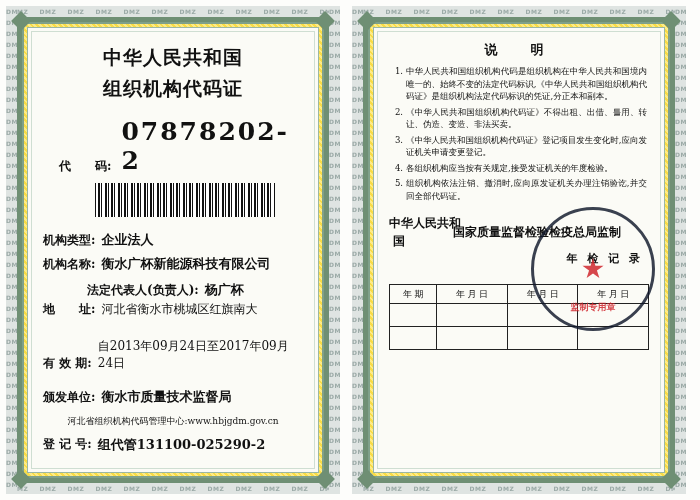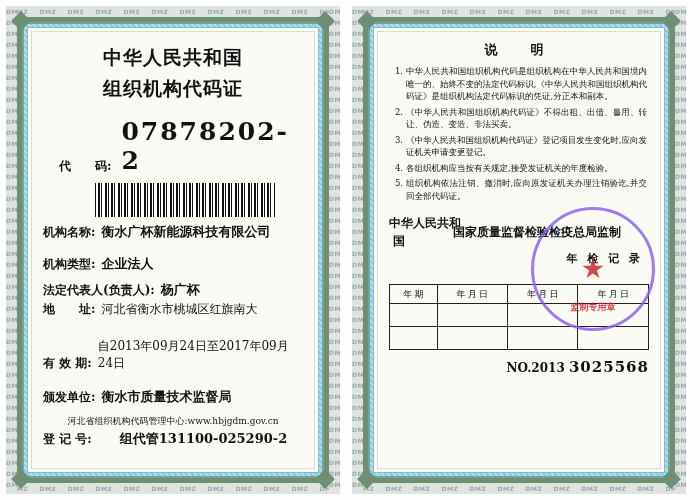--- a/index.html
+++ b/index.html
@@ -19,21 +19,21 @@
     height: 500px;
     background: #fdfdfb;
   }
 
   
   .cert {
     position: absolute;
     top: 6px;
     width: 334px;
     height: 488px;
-    background: #7dd3fc;
+    background: #fde047;
     box-sizing: border-box;
   }
   .cert-left  { left: 6px; }
   .cert-right { left: 352px; }
 
   
   .dmz-band {
     position: absolute;
     overflow: hidden;
     background: #dfe4e2;
@@ -176,23 +176,22 @@
     font-size: 13px;
   }
   .bottom-note {
     text-align: center;
     font-size: 9px;
     margin-top: 9px;
     font-family: "DejaVu Serif", "Liberation Serif", serif;
   }
   .reg-row {
     display: flex;
-    align-items: center;
-    margin-top: 2px;
-    gap: 22px;
+    align-items: flex-start;
+    margin-top: 8px;
   }
 
   
   .r-title {
     text-align: center;
     font-family: "DejaVu Serif", "Liberation Serif", serif;
     font-weight: bold;
     font-size: 13px;
     letter-spacing: 10px;
     margin-top: 2px;
@@ -234,21 +233,21 @@
     font-weight: bold;
   }
 
   
   .seal {
     position: absolute;
     right: 6px;
     top: 176px;
     width: 118px;
     height: 118px;
-    border: 3px solid #8b5cf6;
+    border: 3px solid #0f172a;
     border-radius: 50%;
     opacity: 0.82;
     color: #cf2027;
   }
   .seal::after {
     content: "";
     position: absolute;
     left: 50%; top: 50%;
     width: 22px; height: 22px;
     margin: -11px 0 0 -11px;
@@ -277,21 +276,21 @@
     text-align: right;
     font-family: "DejaVu Serif", "Liberation Serif", serif;
     font-size: 11px;
     font-weight: bold;
     letter-spacing: 3px;
     margin: 1px 6px 18px 0;
   }
   table.annual {
     width: 100%;
     border-collapse: collapse;
-    font-family: Liberation Serif, serif;
+    font-family: Liberation Sans, sans-serif;
     font-size: 9px;
   }
   table.annual td {
     border: 1px solid #222;
     height: 20px;
     text-align: center;
     color: #111;
   }
   table.annual td.hdr { height: 16px; }
   .no-line {
@@ -429,31 +428,31 @@
       <div class="title">中华人民共和国</div>
       <div class="title">组织机构代码证</div>
 
       <div class="row" style="margin-top:16px;margin-left:16px;">
         <span class="lbl">代　　码:</span>
         <span class="code-value">07878202-2</span>
       </div>
 
       <div class="barcode"></div>
 
+      <div class="row" style="margin-top:14px;">
+        <span class="lbl">机构类型:</span>
+        <span class="val val-strong">企业法人</span>
+      </div>
+
       <div class="row" style="margin-top:6px;">
         <span class="lbl">机构名称:</span>
         <span class="val val-strong">衡水广杯新能源科技有限公司</span>
       </div>
 
-      <div class="row" style="margin-top:14px;">
-        <span class="lbl">机构类型:</span>
-        <span class="val val-strong">企业法人</span>
-      </div>
-
-      <div class="row" style="margin-top:8px;">
+      <div class="row" style="margin-top:8px;margin-left:44px;">
         <span class="lbl">法定代表人(负责人):</span>
         <span class="val val-strong">杨广杯</span>
       </div>
 
       <div class="row" style="margin-top:2px; align-items:flex-end;">
         <span class="lbl">地　　址:</span>
         <span class="addr-block">
           <span>河北省衡水市桃城区红旗南大</span><br>
         </span>
       </div>
@@ -646,20 +645,16 @@
         </tr>
         <tr>
           <td></td>
           <td></td>
           <td></td>
           <td></td>
         </tr>
       </tbody>
         </table>
 
-      <div class="no-line">
-        <span>NO.2013</span>
-        <span class="num">3025568</span>
-      </div>
     </div>
   </div>
 
 </div>
 
 </body></html>

